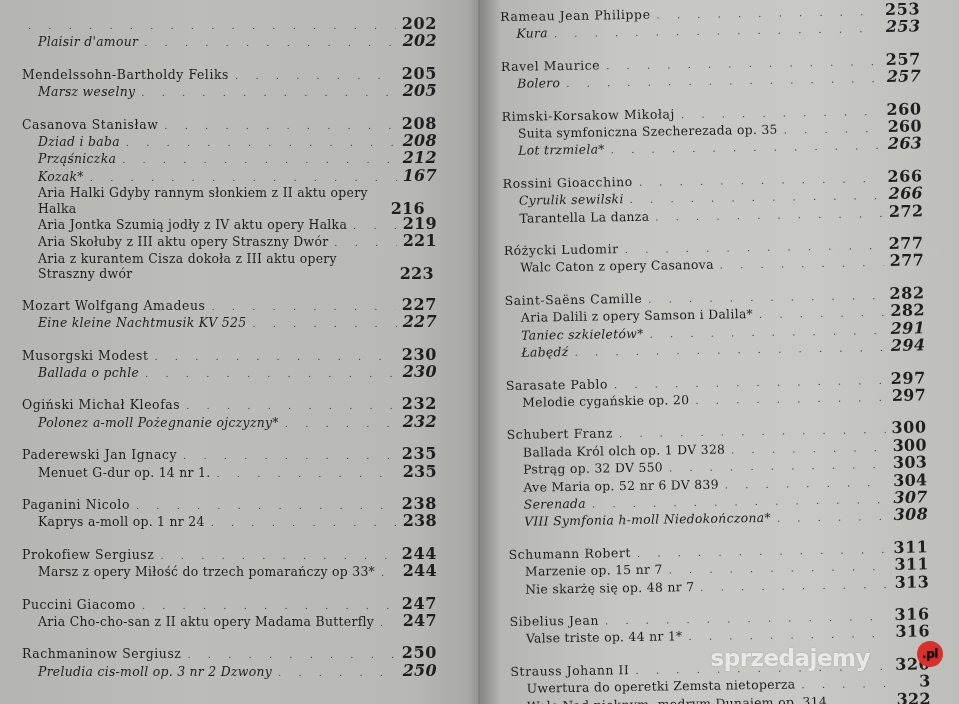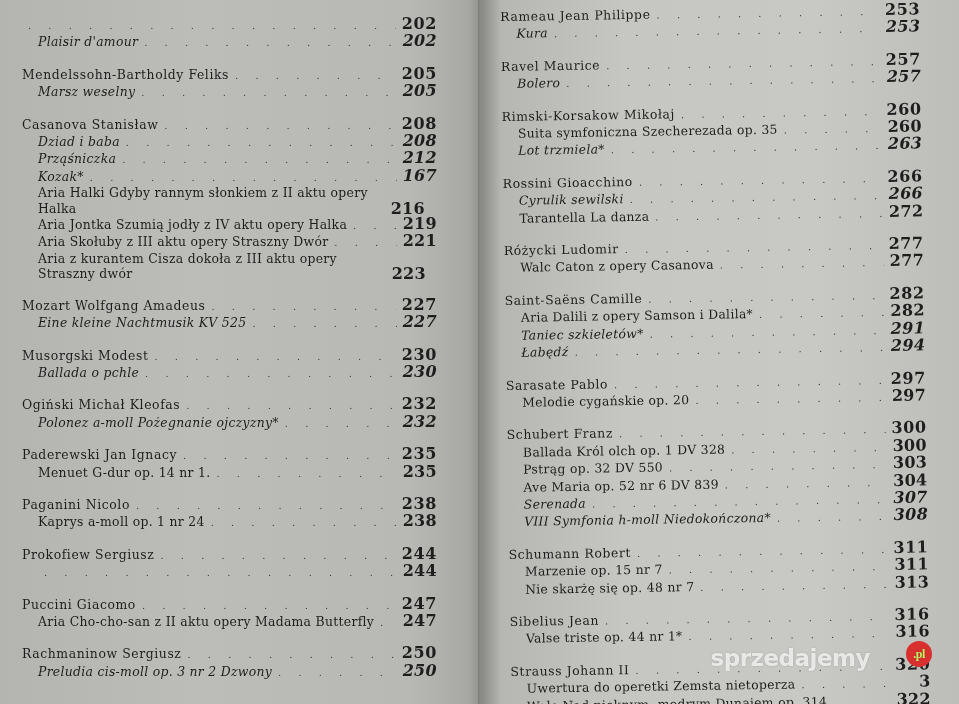--- a/index.html
+++ b/index.html
@@ -18,21 +18,21 @@
   .work{padding-left:16px;letter-spacing:0.3px;}
   .work.wrap{white-space:normal;}
   .text{flex:0 0 auto;}
   .work .text{flex:0 1 auto;}
   .dots{flex:1 1 auto;overflow:hidden;color:#3a3a3a;margin:0 6px;letter-spacing:7px;font-size:10px;}
   .dots::before{content:". . . . . . . . . . . . . . . . . . . . . . . . . . . . . . . . . . . . . . . . . . . . .";}
   .page-num{flex:0 0 auto;font-weight:bold;font-size:16px;min-width:24px;text-align:right;}
   .title-it{font-style:italic;}
   .wm{position:absolute;left:870px;top:645px;font-family:"DejaVu Sans","Liberation Sans",sans-serif;font-weight:bold;font-size:23px;color:rgba(255,255,255,0.75);letter-spacing:-0.5px;text-shadow:0 0 2px rgba(0,0,0,0.2);}
   .wm-text{position:absolute;right:0;top:0;white-space:nowrap;}
-  .wm-badge{position:absolute;left:36px;top:-4px;width:26px;height:26px;border-radius:50%;background:#d8302e;color:#bef264;font-size:12px;line-height:26px;text-align:center;font-family:Liberation Serif, serif;}
+  .wm-badge{position:absolute;left:47px;top:-4px;width:26px;height:26px;border-radius:50%;background:#d8302e;color:#000000;font-size:12px;line-height:26px;text-align:center;}
 </style>
 </head>
 <body>
 
 <div class="spread">
 
   <div class="page page-left">
     <div class="entries">
 
       <div class="group">
@@ -90,21 +90,21 @@
             <span class="dots"></span>
             <span class="page-num">219</span>
           </div>
         <div class="line work">
             <span class="text">Aria Skołuby z III aktu opery Straszny Dwór</span>
             <span class="dots"></span>
             <span class="page-num">221</span>
           </div>
         <div class="line work wrap" style="padding-right:44px;">
             <span class="text">Aria z kurantem Cisza dokoła z III aktu opery Straszny dwór</span>
-            <span class="page-num" style="position:absolute;right:11px;bottom:0;">223</span>
+            <span class="page-num" style="position:absolute;right:3px;bottom:0;">223</span>
           </div>
       </div>
 
       <div class="group">
         <div class="line composer">
             <span class="text">Mozart Wolfgang Amadeus</span>
             <span class="dots"></span>
             <span class="page-num">227</span>
           </div>
         <div class="line work title-it">
@@ -166,20 +166,21 @@
           </div>
       </div>
 
       <div class="group">
         <div class="line composer">
             <span class="text">Prokofiew Sergiusz</span>
             <span class="dots"></span>
             <span class="page-num">244</span>
           </div>
         <div class="line work">
+            <span class="text">Marsz z opery Miłość do trzech pomarańczy op 33*</span>
             <span class="dots"></span>
             <span class="page-num">244</span>
           </div>
       </div>
 
       <div class="group">
         <div class="line composer">
             <span class="text">Puccini Giacomo</span>
             <span class="dots"></span>
             <span class="page-num">247</span>

